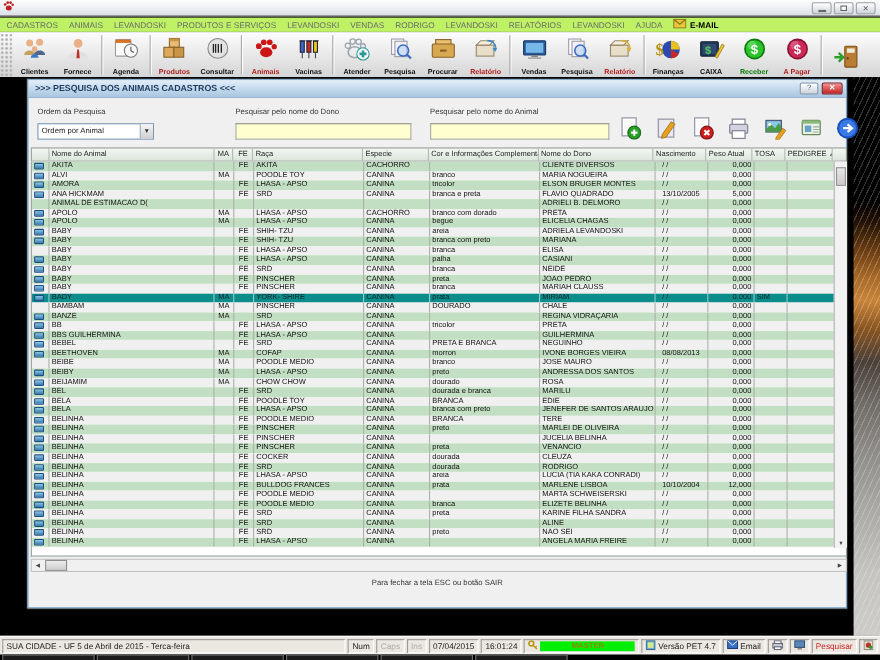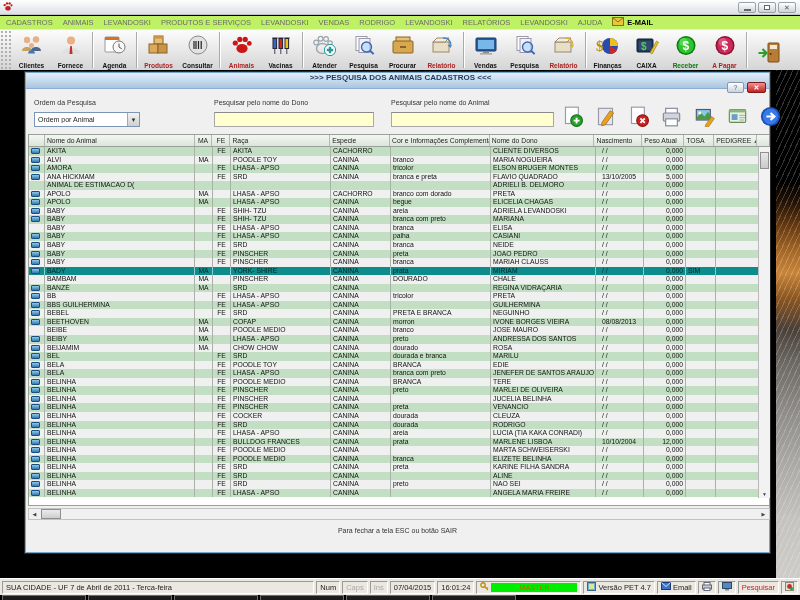--- a/index.html
+++ b/index.html
@@ -29,21 +29,21 @@
 
   
   .mdi{position:absolute;left:0;top:70px;width:800px;height:508px;background:#000;}
   .fur{position:absolute;left:776px;top:70px;width:24px;height:508px;
     background:
       repeating-linear-gradient(115deg, rgba(255,255,255,.20) 0 1px, rgba(0,0,0,0) 1px 5px),
       linear-gradient(180deg,#000 0%,#000 22%,#241204 26%,#6a3c12 31%,#a96a28 36%,#c8843a 40%,#8a5520 45%,#4a4038 51%,#6e6a66 58%,#8e8c88 67%,#aaa8a4 77%,#c6c4c0 89%,#ceccc8 100%);}
 
   
   .dialog{position:absolute;left:25px;top:72px;width:745px;height:481px;background:#f0f0f0;border:1px solid #79a7cb;box-shadow:0 0 0 1px #2a2a2a;}
-  .dlg-title{height:16px;background:linear-gradient(#e2eefa,#a9c6e0);border-bottom:1px solid #8cacd0;display:flex;align-items:center;flex-direction:column;}
+  .dlg-title{height:16px;background:linear-gradient(#e2eefa,#a9c6e0);border-bottom:1px solid #8cacd0;display:flex;align-items:center;}
   .dlg-title-text{font-size:8px;font-weight:bold;color:#1c3a5e;margin-left:6px;white-space:nowrap;}
   .dlg-btns{margin-left:auto;margin-right:3px;display:flex;gap:3px;}
   .dlg-help{width:17px;height:11px;background:linear-gradient(#ffffff,#cdd3da);border:1px solid #8898a8;border-radius:2px;font-size:7px;color:#4a6a8a;text-align:center;line-height:10px;}
   .dlg-close{width:19px;height:11px;background:linear-gradient(#f49090,#c22222);border:1px solid #7c1a1a;border-radius:2px;color:#fff;font-size:7px;font-weight:bold;text-align:center;line-height:10px;}
 
   
   .dlg-form{position:relative;height:45px;}
   .f-label{position:absolute;font-size:7px;color:#333;white-space:nowrap;}
   .dropdown{position:absolute;left:8px;top:23px;width:106px;height:15px;background:#fff;border:1px solid #7a96b4;display:flex;align-items:center;}
   .dropdown .val{font-size:7px;color:#222;margin-left:3px;flex:1;white-space:nowrap;overflow:hidden;}
@@ -1004,21 +1004,21 @@
     <div class="harr">◀</div>
     <div class="hthumb"></div>
     <div class="hsp"></div>
     <div class="harr">▶</div>
   </div>
 
   <div class="dlg-footer">Para fechar a tela ESC ou botão SAIR</div>
 </div>
 
 <div class="statusbar">
-  <div class="sb-seg sb-city">SUA CIDADE - UF  7 de Abril de 2011 - Terca-feira</div>
+  <div class="sb-seg sb-city">SUA CIDADE - UF  5 de Abril de 2015 - Terca-feira</div>
   <div class="sb-seg">Num</div>
   <div class="sb-seg sb-dim">Caps</div>
   <div class="sb-seg sb-dim">Ins</div>
   <div class="sb-seg">07/04/2015</div>
   <div class="sb-seg">16:01:24</div>
   <div class="sb-seg">
     <span class="sb-ico"><svg width="9" height="9">
           <circle cx="3" cy="3" r="2.2" fill="none" stroke="#b8900a" stroke-width="1.4"></circle>
           <path d="M4.5 4.5L8 8M6.5 6.5l1.5-1" stroke="#b8900a" stroke-width="1.2"></path>
         </svg></span>

